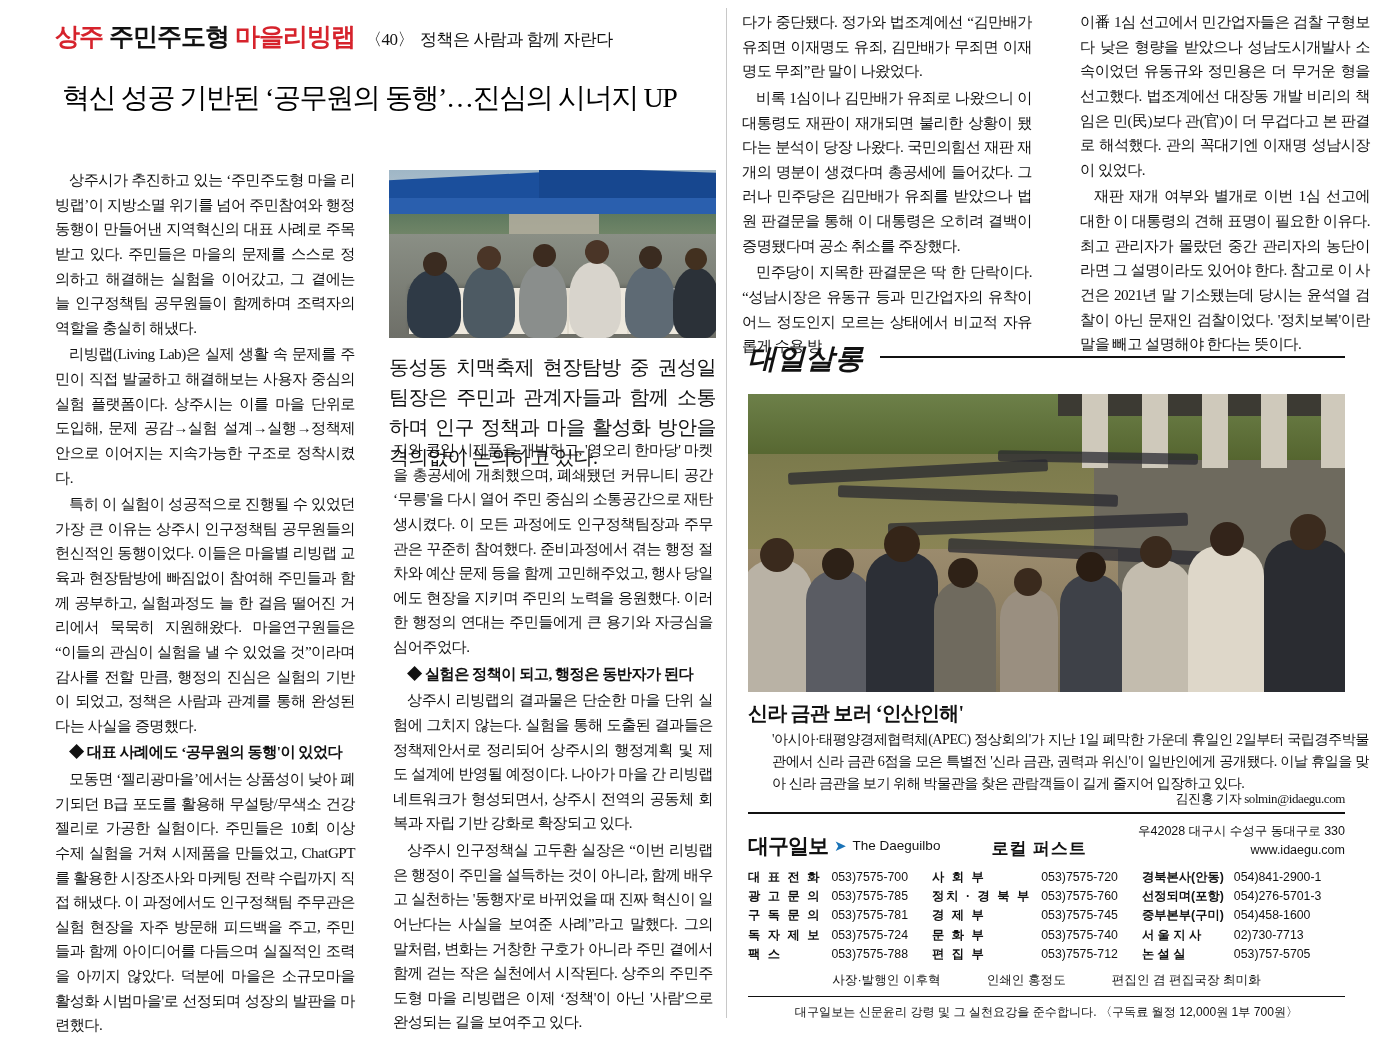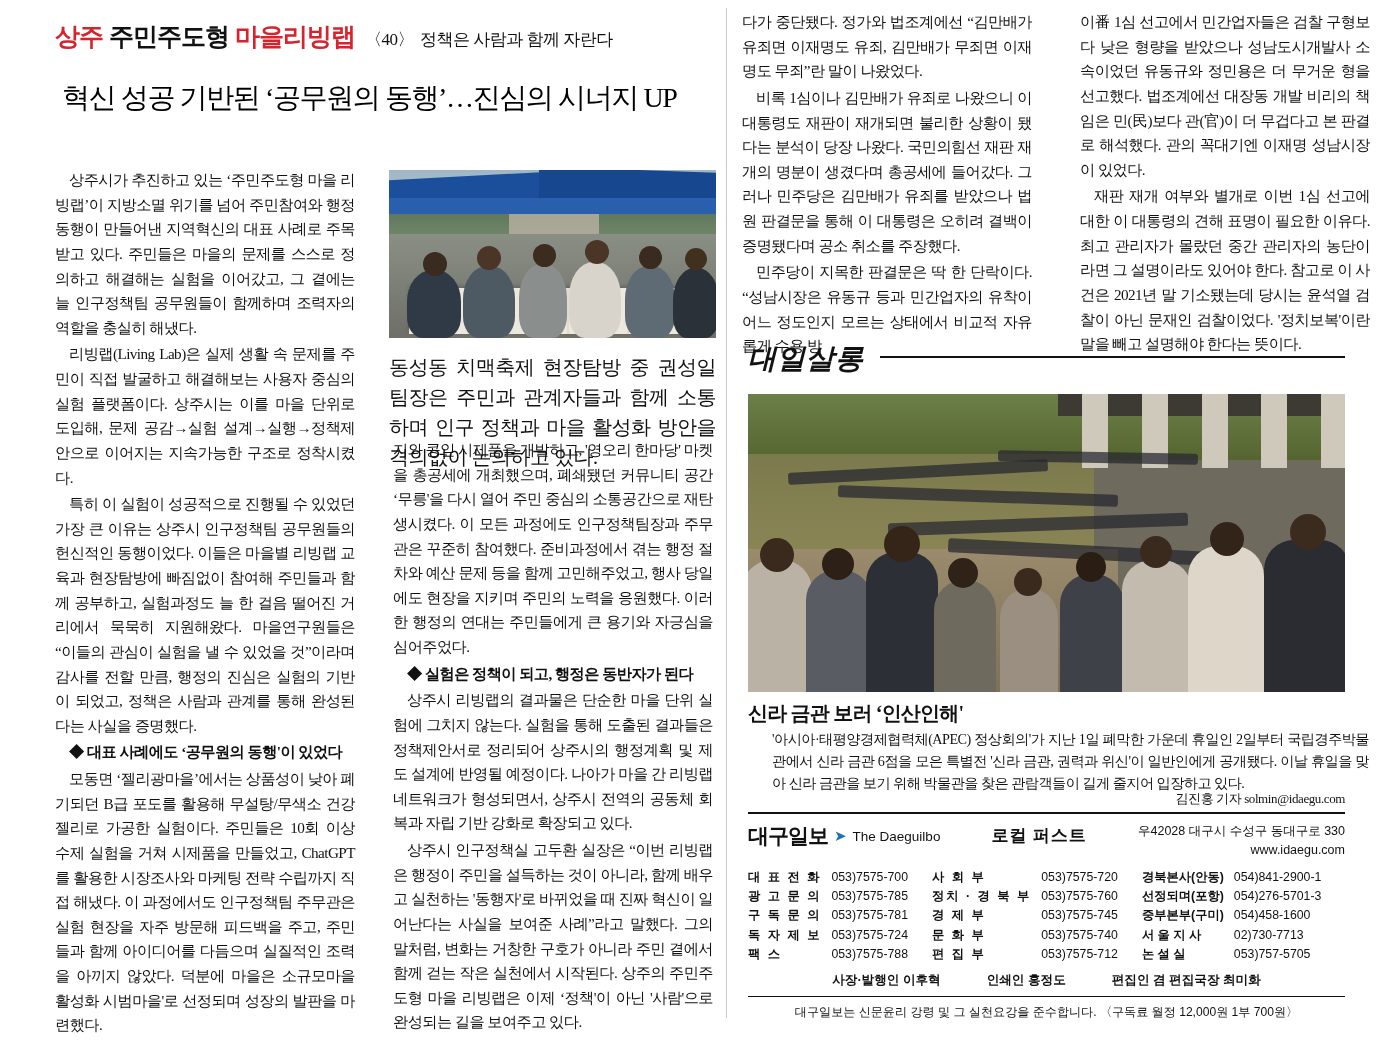--- a/index.html
+++ b/index.html
@@ -285,21 +285,21 @@
     position: absolute;
     left: 748px;
     top: 812px;
     width: 597px;
     border-top: 2px solid #111;
     padding-top: 8px;
     font-family: "Liberation Sans", sans-serif;
   }
   .colo-top {
     display: flex;
-    align-items: flex-start;
+    align-items: flex-end;
     justify-content: space-between;
   }
   .colo-logo {
     display: flex;
     align-items: center;
     gap: 4px;
   }
   .colo-logo .kr {
     font-family: "Liberation Serif", serif;
     font-size: 21px;
@@ -354,21 +354,20 @@
   .ph-row .num { color: #111; }
   .ph-group.g3 .lbl { letter-spacing: 0; }
 
   .colo-staff {
     margin-top: 7px;
     display: flex;
     justify-content: center;
     gap: 46px;
     font-size: 12.6px;
     color: #111;
-    font-weight: bold;
   }
   .colo-legal {
     margin-top: 7px;
     border-top: 1px solid #111;
     padding-top: 6px;
     text-align: center;
     font-size: 12.1px;
     line-height: 1.62;
     color: #111;
   }

